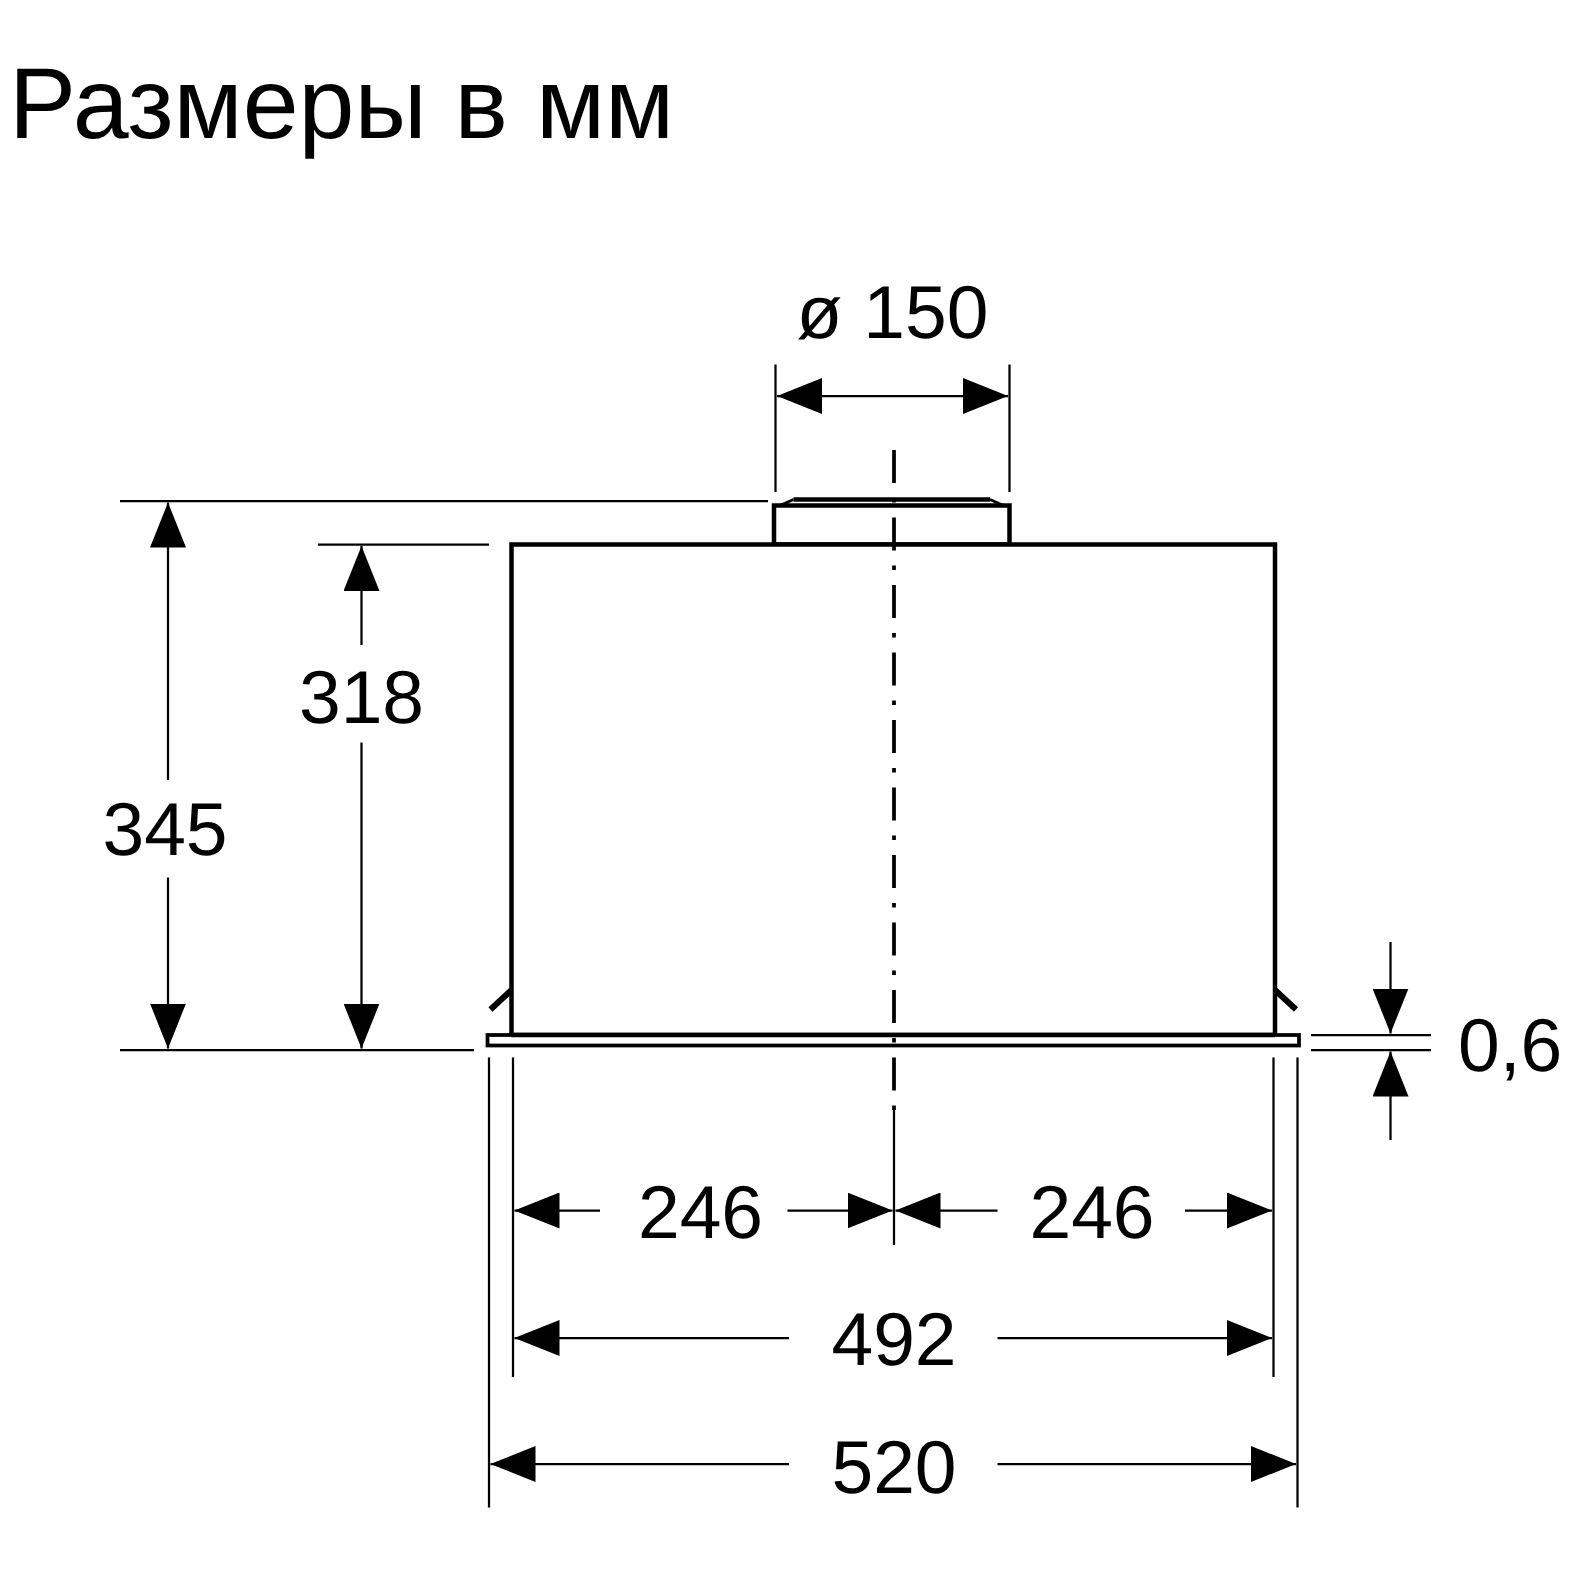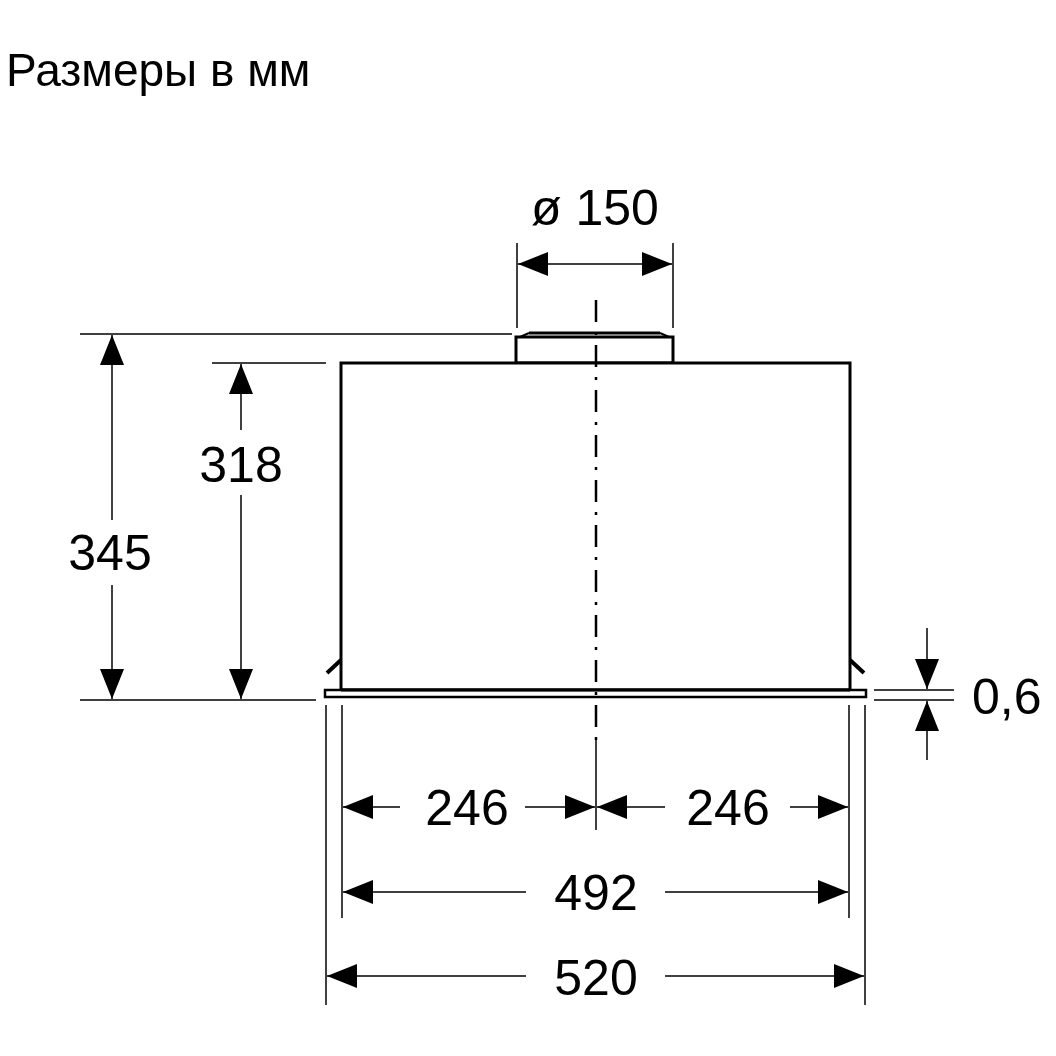--- a/index.html
+++ b/index.html
@@ -1,17 +1,17 @@
 <!DOCTYPE html>
 <html><head>
 <meta charset="utf-8">
 <style>
   html, body { margin:0; padding:0; background:#ffffff; }
   body { width:1056px; height:1056px; position:relative; overflow:hidden; font-family:"Liberation Sans", sans-serif; color:#000; }
-  .title { position:absolute; left:6px; top:40px; font-size:46px; line-height:60px; font-weight:400; }
+  .title { position:absolute; left:6px; top:40px; font-size:67px; line-height:60px; font-weight:400; }
   svg { position:absolute; left:0; top:0; }
   .dim { font-family:"Liberation Sans", sans-serif; font-size:50px; fill:#000; }
 </style>
 </head>
 <body>
 
 <div class="title">Размеры в мм</div>
 
 <svg width="1056" height="1056" viewBox="0 0 1056 1056">
   <defs>

